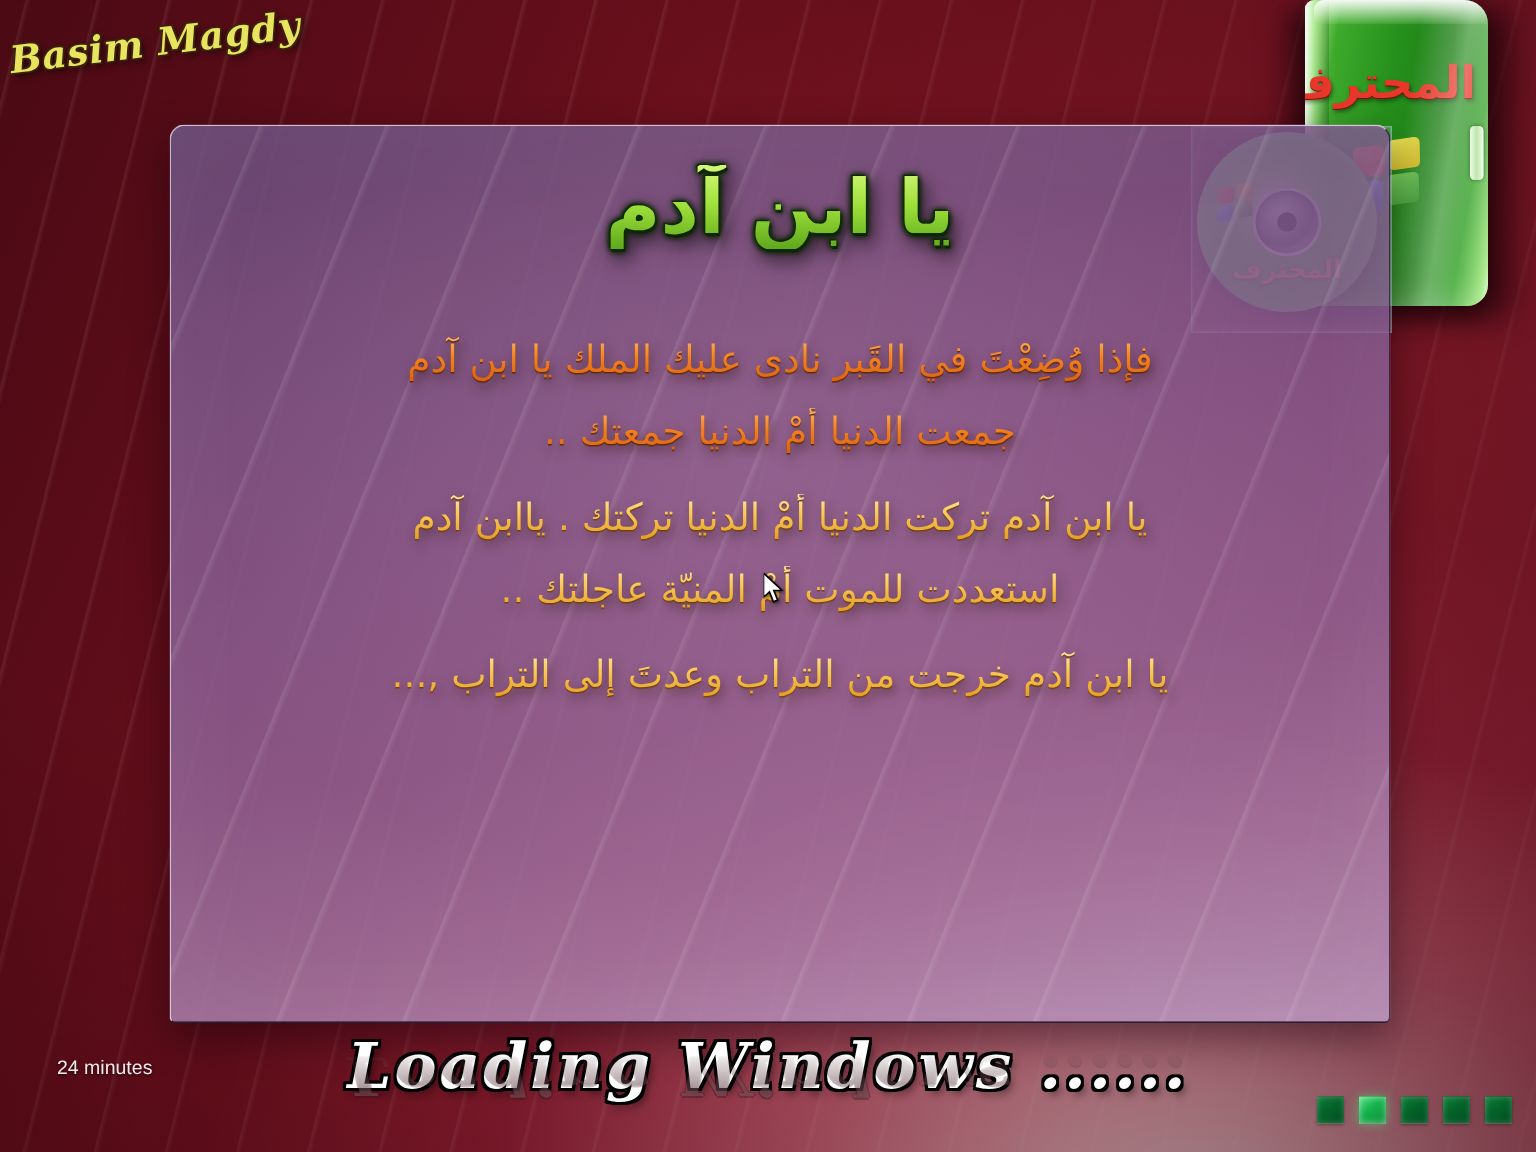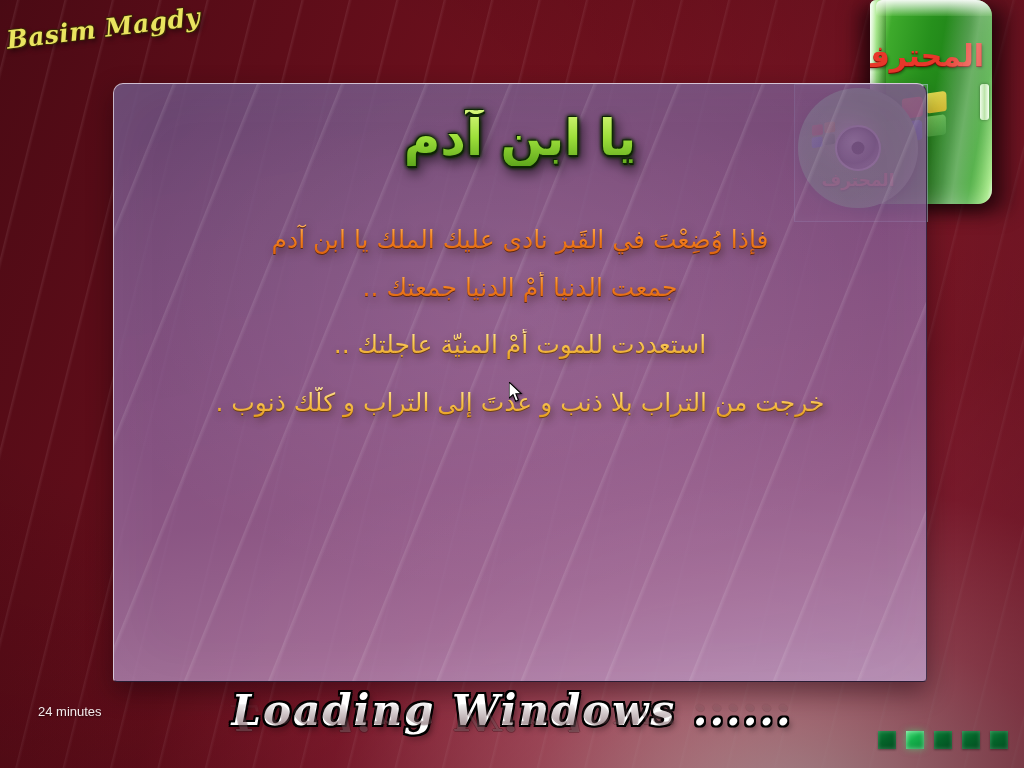--- a/index.html
+++ b/index.html
@@ -540,22 +540,23 @@
 
   <div class="panel">
     <div class="panel-streaks"></div>
     <div class="panel-glow"></div>
 
     <div class="title">يا ابن آدم</div>
 
     <div class="verses">
       <p class="verse c-orange">فإذا وُضِعْتَ في القَبر نادى عليك الملك يا ابن آدم</p>
       <p class="verse c-orange v-spaced">جمعت الدنيا أمْ الدنيا جمعتك ..</p>
+      <p class="verse c-gold">يا ابن آدم تركت الدنيا أمْ الدنيا تركتك  .  ياابن آدم</p>
       <p class="verse c-gold v-spaced">استعددت للموت أمْ المنيّة عاجلتك ..</p>
-      <p class="verse c-gold">خرجت من التراب بلا ذنب و عدتَ إلى التراب و كلّك ذنوب .</p>
+      <p class="verse c-gold">يا ابن آدم خرجت من التراب وعدتَ إلى التراب ,...</p>
     </div>
 
   </div>
 
   <div class="loading-wrap">
     <div class="loading-text">Loading Windows ......</div>
     <div class="loading-reflection">Loading Windows ......</div>
   </div>
 
   <div class="time-remaining">24 minutes</div>

